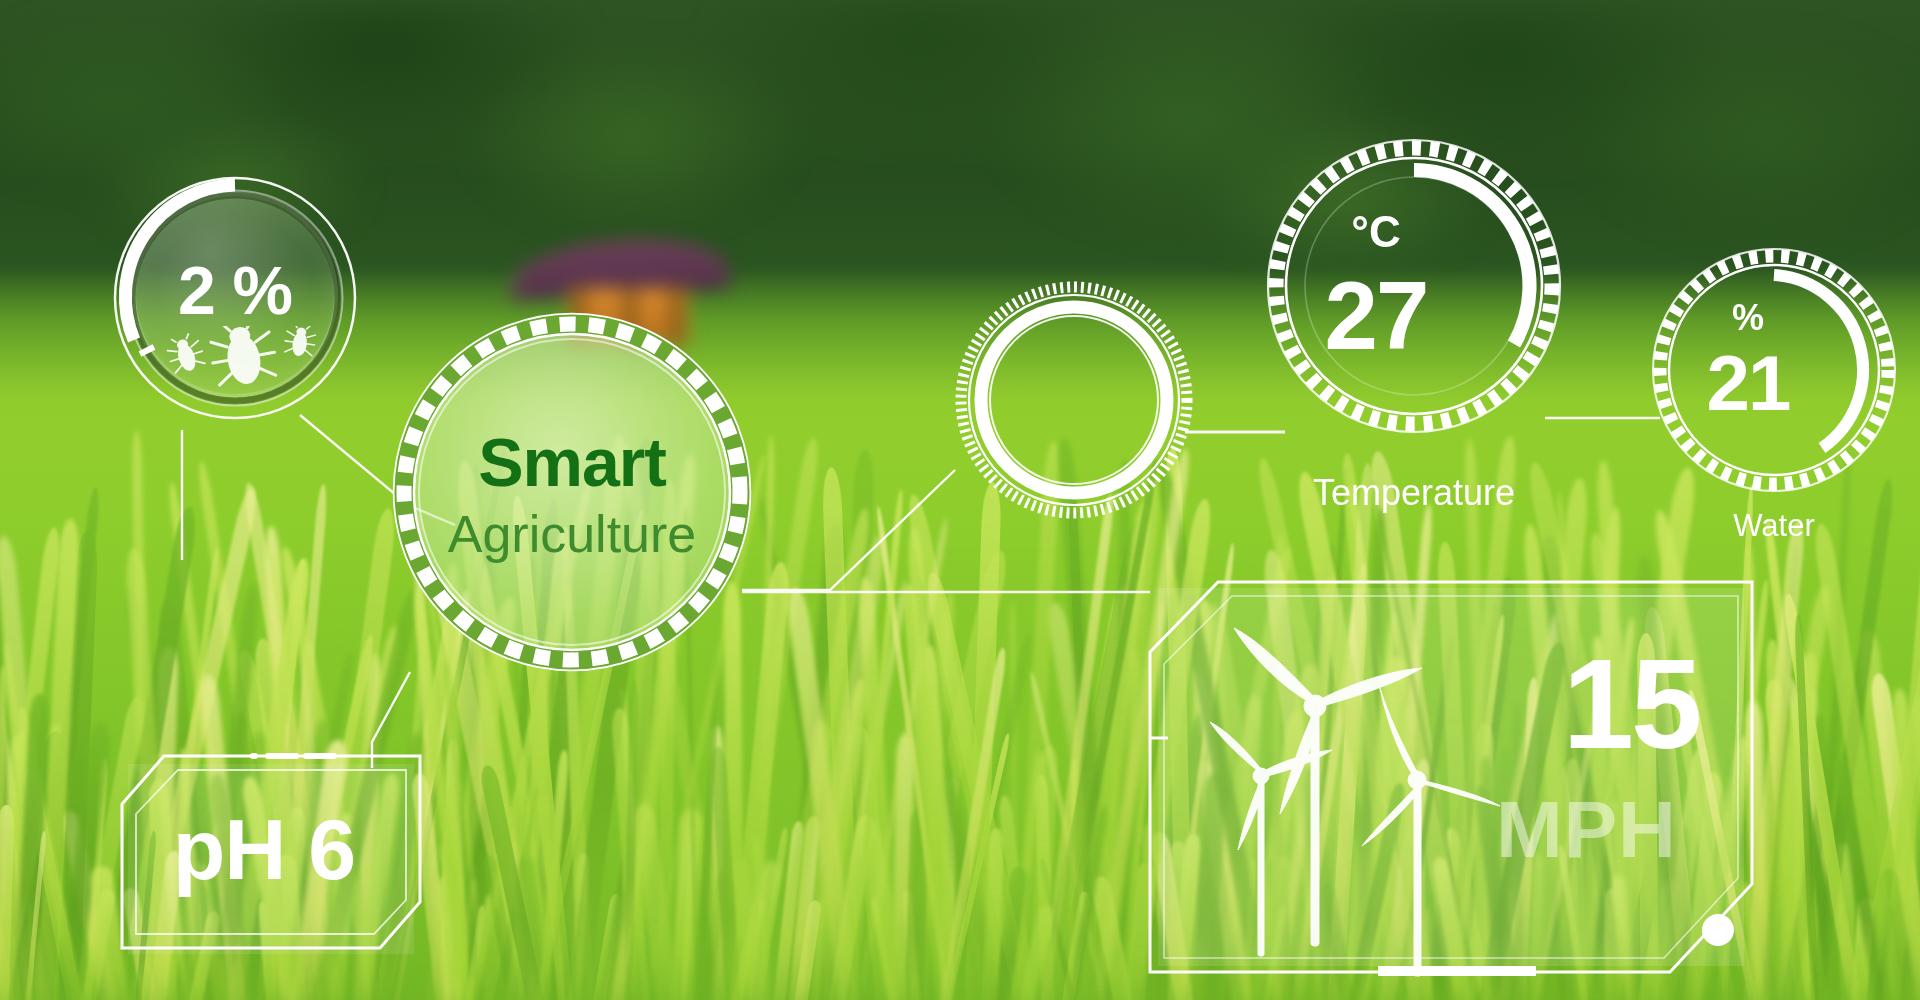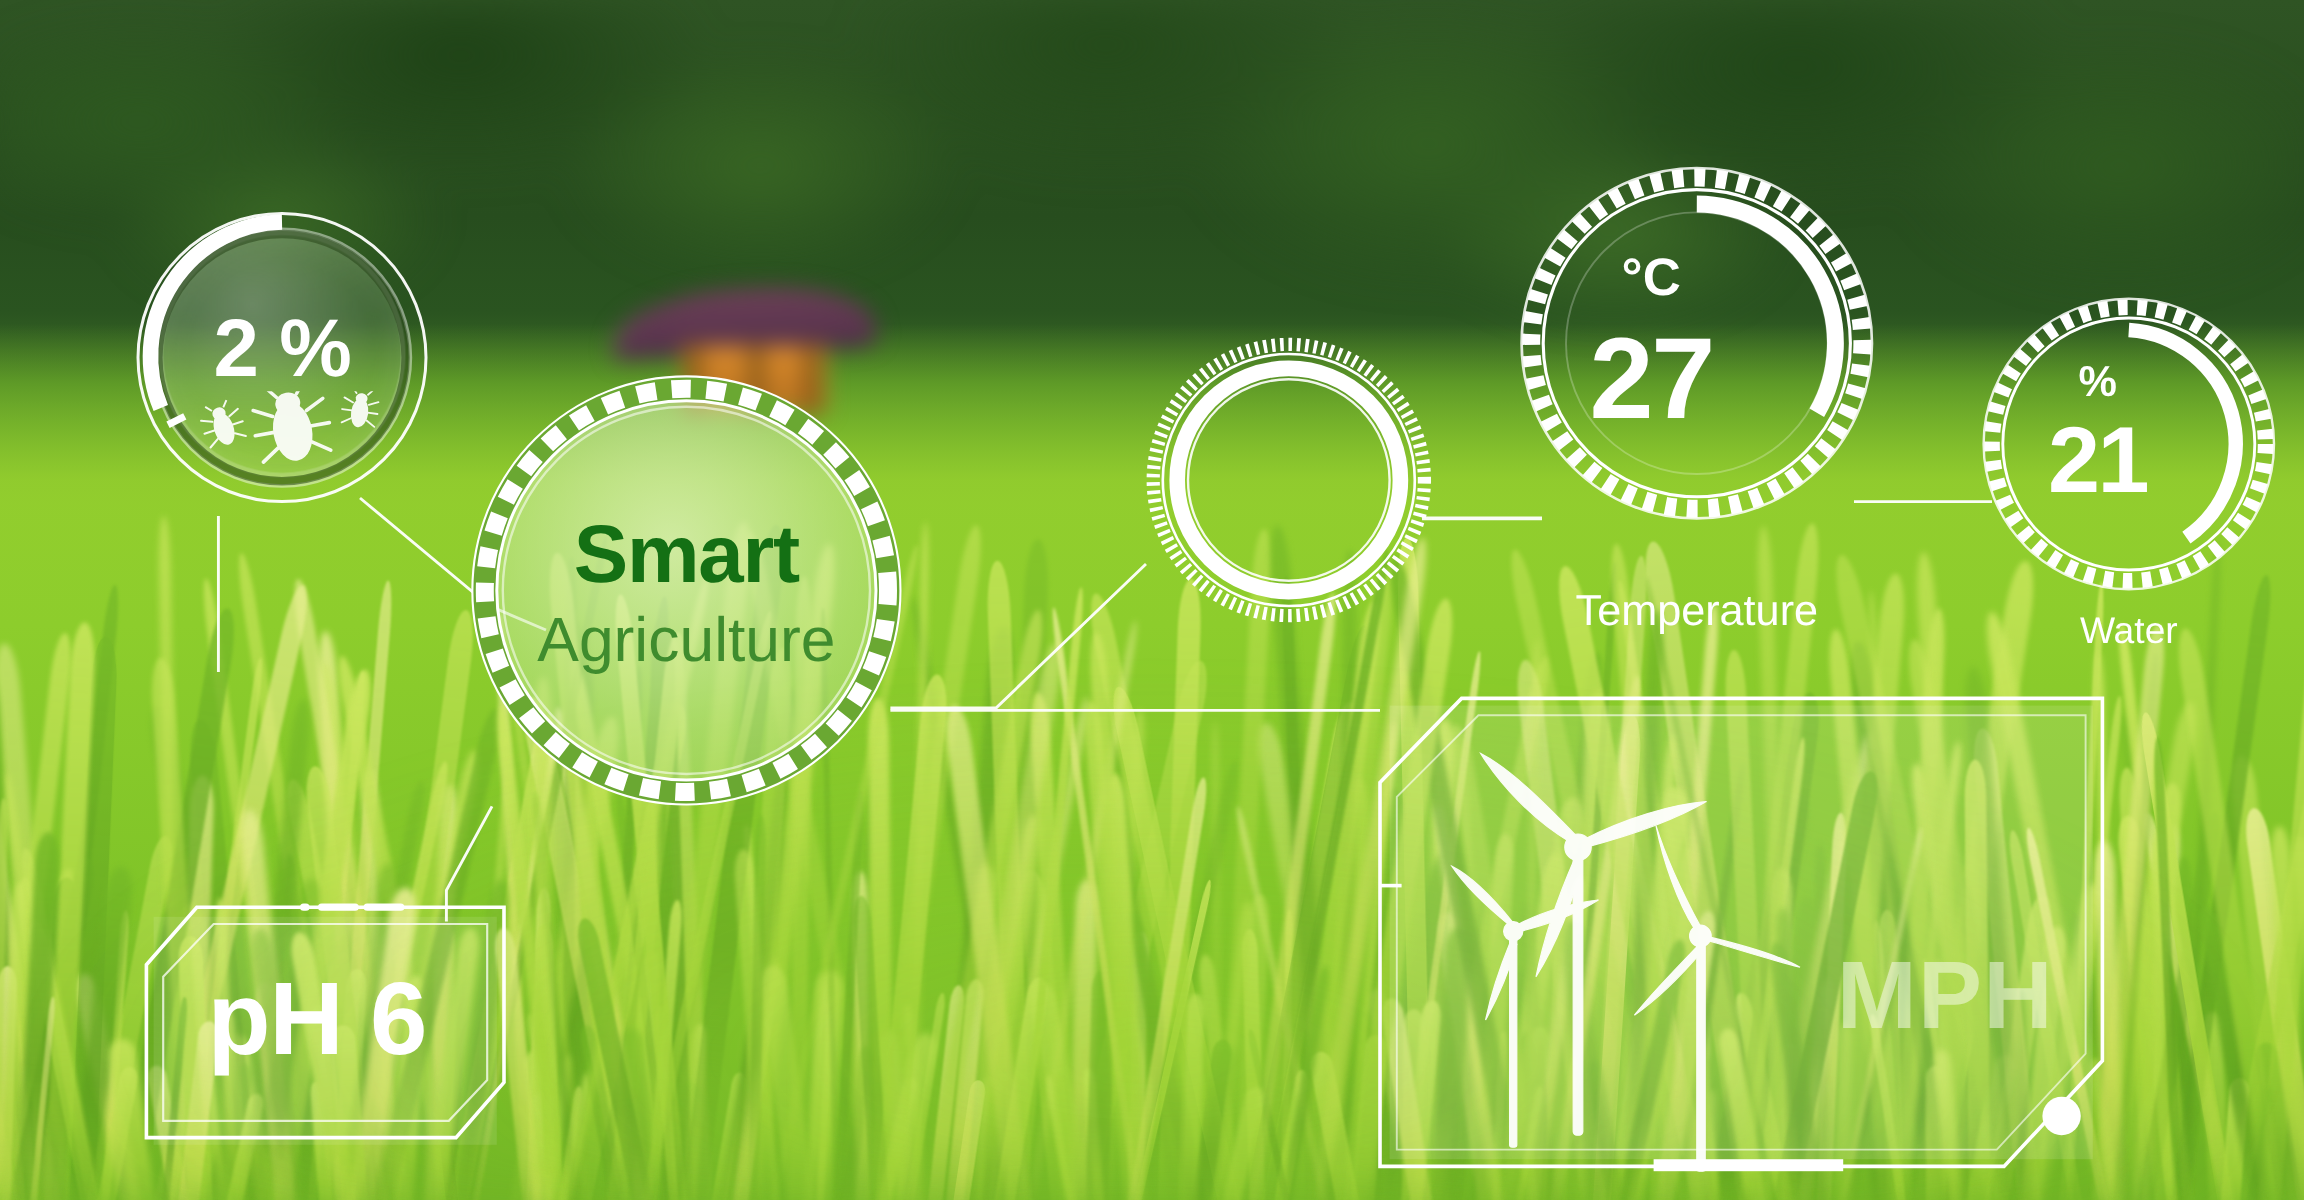--- a/index.html
+++ b/index.html
@@ -140,21 +140,21 @@
   #mbar-gauge { left:954px; top:280px; width:240px; height:240px; }
   .mbar-line { left:0; width:240px; }
   #mbar-unit { top:60px; font-size:46px; letter-spacing:0px; }
   #mbar-val  { top:113px; font-size:50px; letter-spacing:-1px; }
 
   
   #temp-gauge { left:1266px; top:138px; width:296px; height:296px; }
   #temp-unit { left:0; top:72px; width:296px; font-size:44px; text-align:center; margin-left:-38px; }
   #temp-val  { left:0; top:130px; width:296px; font-size:96px; text-align:center; margin-left:-38px; letter-spacing:-2px; }
   #temp-caption {
-    position:absolute; left:1266px; top:488px; width:296px; text-align:center;
+    position:absolute; left:1266px; top:472px; width:296px; text-align:center;
     color:#ffffff; font-size:36px; font-weight:normal;
   }
 
   
   #water-gauge { left:1652px; top:248px; width:244px; height:244px; }
   #water-unit { left:0; top:52px; width:244px; font-size:36px; text-align:center; margin-left:-26px; }
   #water-val  { left:0; top:96px; width:244px; font-size:78px; text-align:center; margin-left:-26px; letter-spacing:-2px; }
   #water-caption {
     position:absolute; left:1652px; top:508px; width:244px; text-align:center;
     color:#ffffff; font-size:31px; font-weight:normal;
@@ -176,21 +176,21 @@
   #wind-panel { left:1146px; top:578px; width:610px; height:400px; }
   #wind-panel .wind-fill {
     position:absolute; left:12px; top:10px; width:586px; height:378px;
     background: rgba(255,255,255,0.12);
   }
   #wind-val {
     position:absolute; left:370px; top:62px; width:230px; text-align:center;
     color:#ffffff; font-size:128px; font-weight:bold; line-height:1; letter-spacing:-3px;
   }
   #wind-unit {
-    position:absolute; left:350px; top:212px; width:250px; text-align:center;
+    position:absolute; left:350px; top:212px; width:250px; text-align:left;
     color:rgba(255,255,255,0.48); font-size:80px; font-weight:bold; line-height:1; letter-spacing:1px;
   }
 
   
   #connectors { position:absolute; left:0; top:0; width:1920px; height:1000px; pointer-events:none; }
 </style>
 </head>
 <body>
 
 <div id="stage">
@@ -794,16 +794,17 @@
 
         <g>
           <rect x="268" y="202" width="7" height="196" rx="2"></rect>
           <circle cx="271" cy="202" r="9"></circle>
           <path d="M271 194 C 256 166 242 136 234 110 C 240 140 252 174 266 196 Z"></path>
           <path d="M279 203 C 308 210 336 218 354 228 C 330 222 298 212 275 205 Z"></path>
           <path d="M268 211 C 250 230 230 250 216 268 C 236 254 256 234 272 215 Z"></path>
         </g>
       </g>
     </svg>
+    <div id="wind-val">15</div>
     <div id="wind-unit">MPH</div>
   </div>
 
 </div>
 
 </body></html>

